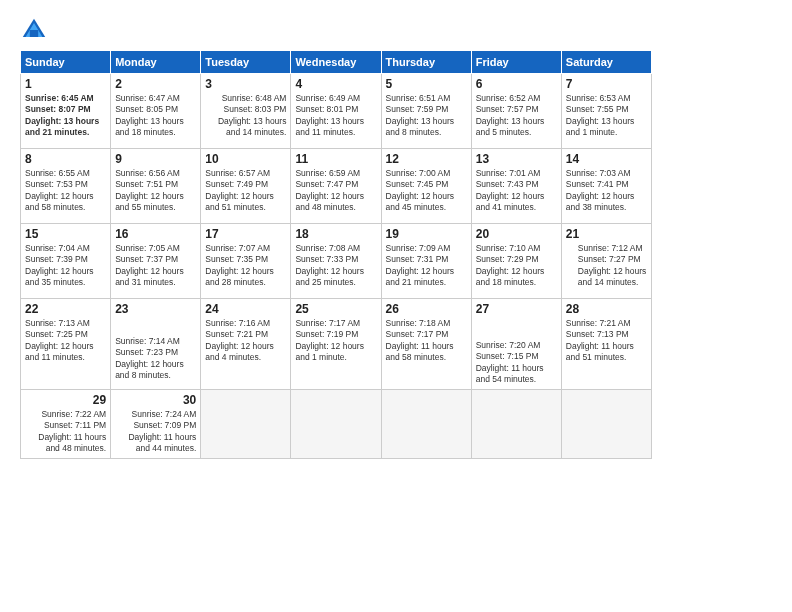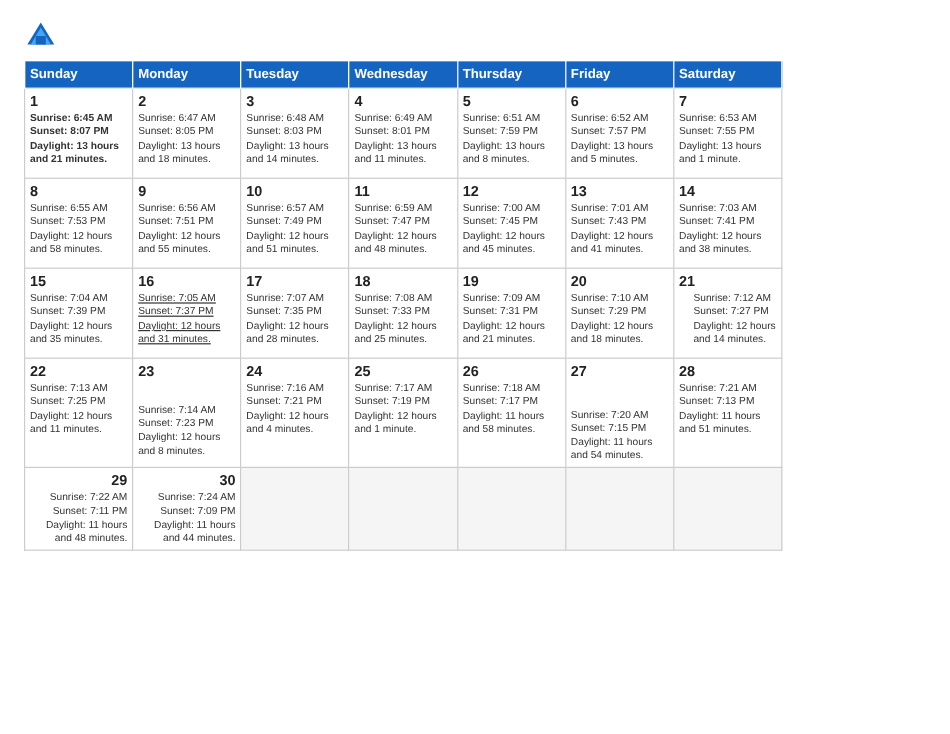--- a/index.html
+++ b/index.html
@@ -146,21 +146,21 @@
           </td>
           <td>
             <span class="day-num">2</span>
             <div class="day-info" style="white-space: pre-line;">Sunrise: 6:47 AM
 Sunset: 8:05 PM
 Daylight: 13 hours
 and 18 minutes.</div>
           </td>
           <td>
             <span class="day-num">3</span>
-            <div class="day-info" style="white-space: pre-line;">Sunrise: 6:48 AM
+            <div class="day-info" style="white-space: pre-line; text-align: right;">Sunrise: 6:48 AM
 Sunset: 8:03 PM
 Daylight: 13 hours
 and 14 minutes.</div>
           </td>
           <td>
             <span class="day-num">4</span>
             <div class="day-info" style="white-space: pre-line;">Sunrise: 6:49 AM
 Sunset: 8:01 PM
 Daylight: 13 hours
 and 11 minutes.</div>
@@ -241,21 +241,21 @@
         <tr>
           <td>
             <span class="day-num">15</span>
             <div class="day-info" style="white-space: pre-line;">Sunrise: 7:04 AM
 Sunset: 7:39 PM
 Daylight: 12 hours
 and 35 minutes.</div>
           </td>
           <td>
             <span class="day-num">16</span>
-            <div class="day-info" style="white-space: pre-line; text-decoration: underline;">Sunrise: 7:05 AM
+            <div class="day-info" style="white-space: pre-line;">Sunrise: 7:05 AM
 Sunset: 7:37 PM
 Daylight: 12 hours
 and 31 minutes.</div>
           </td>
           <td>
             <span class="day-num">17</span>
             <div class="day-info" style="white-space: pre-line;">Sunrise: 7:07 AM
 Sunset: 7:35 PM
 Daylight: 12 hours
 and 28 minutes.</div>

